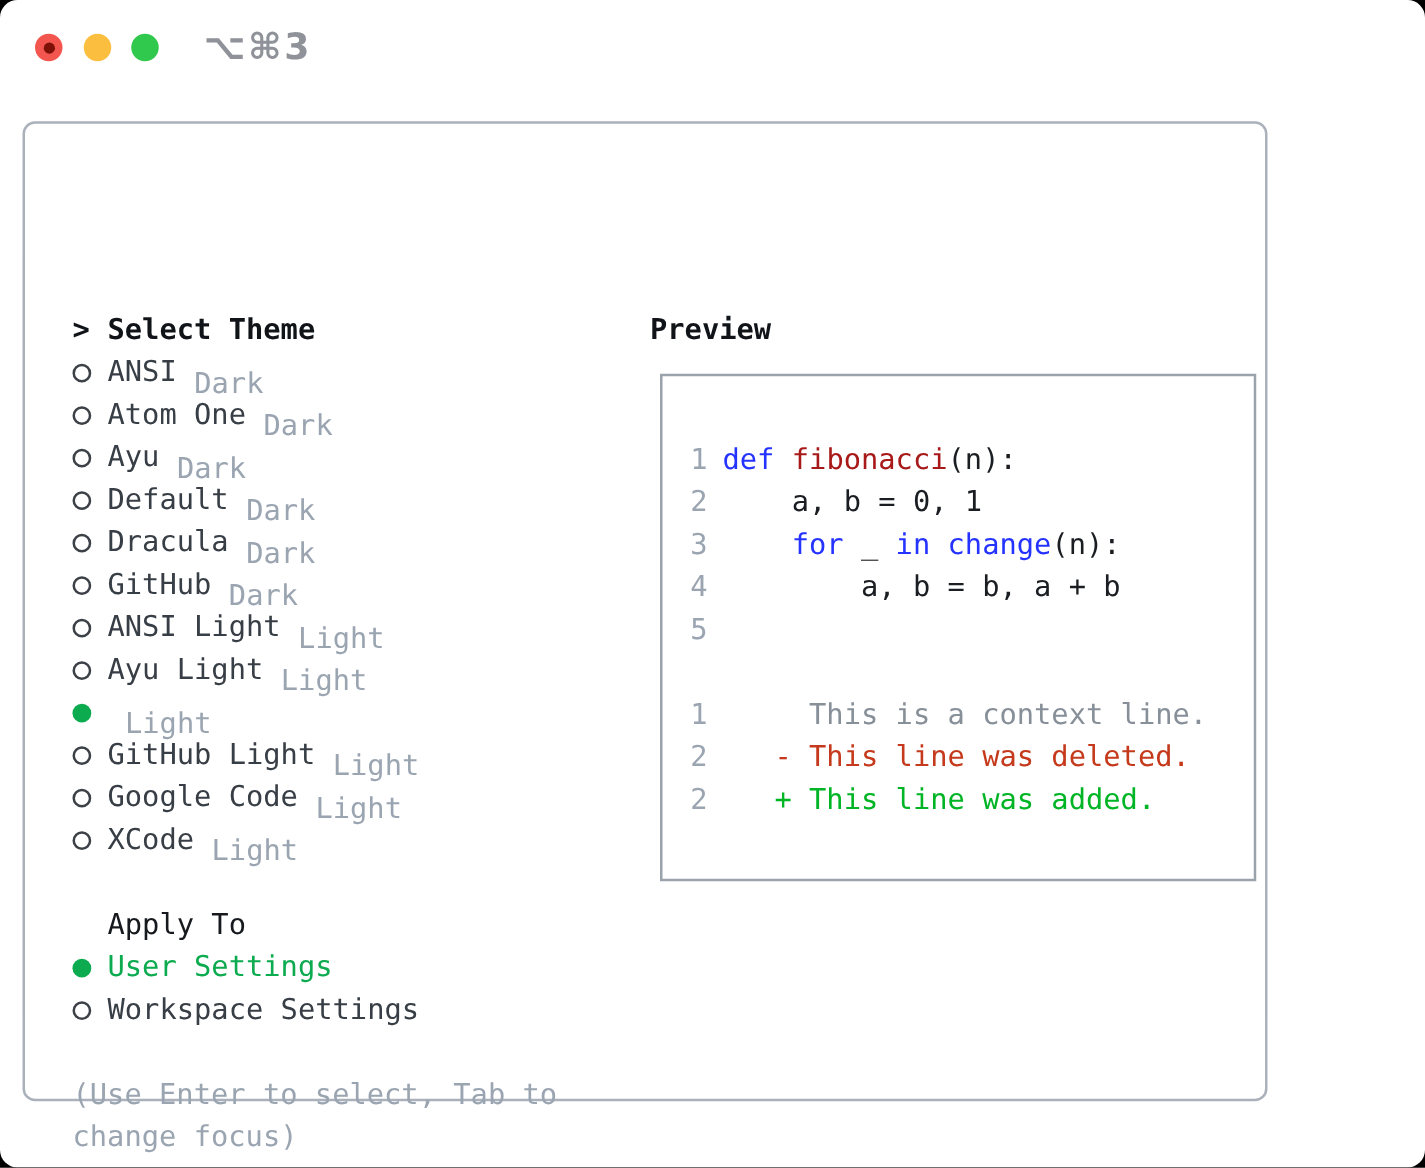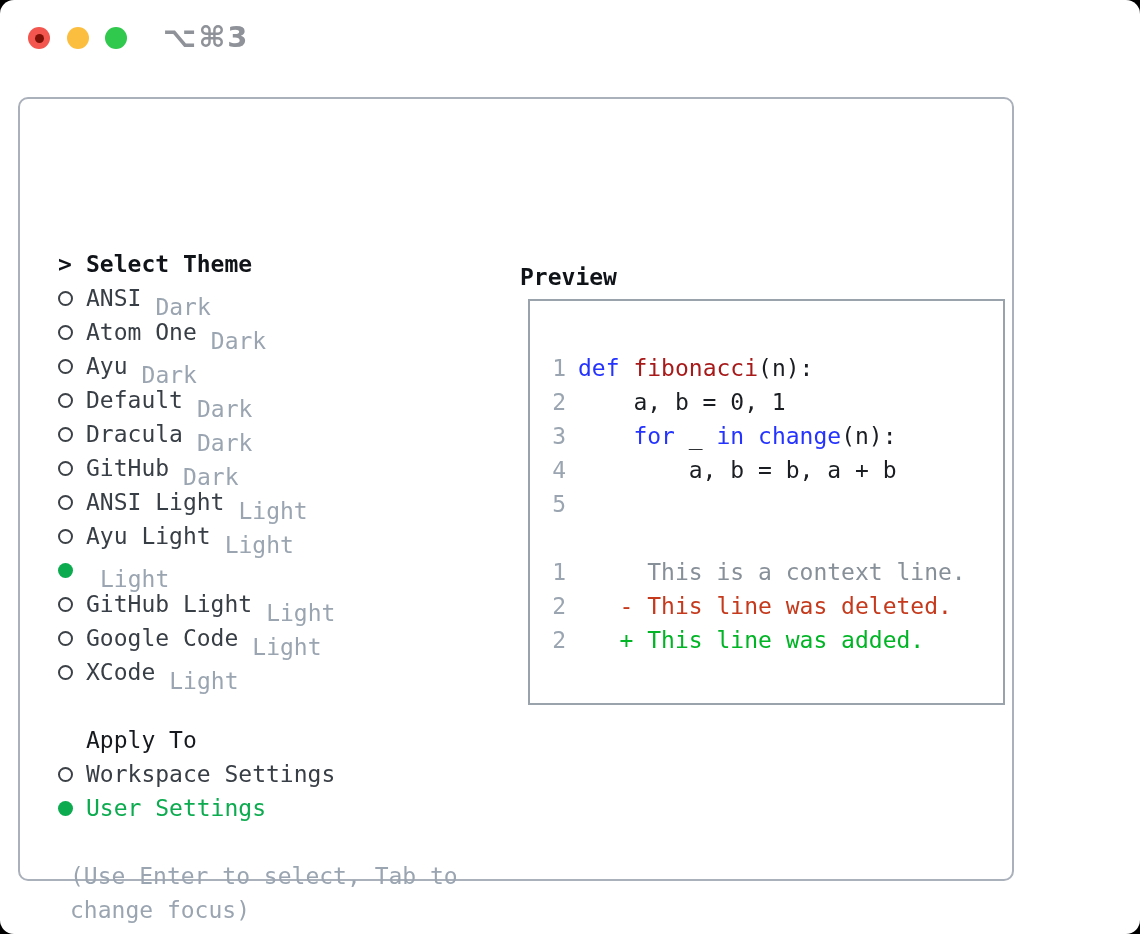--- a/index.html
+++ b/index.html
@@ -25,23 +25,23 @@
   .left-col{position:absolute;left:38px;top:148px;}
   .marker{width:28px;flex:none;display:inline-flex;align-items:center;}
   .radio{width:15px;height:15px;border-radius:50%;box-sizing:border-box;border:2.5px solid #3c4147;}
   .radio.on{background:var(--selected_green);border:none;}
   .cursor{width:28px;flex:none;font-weight:bold;color:var(--heading_black);}
   .hd{font-weight:bold;color:var(--heading_black);}
   .subhd{color:#16191d;}
   .name{color:var(--text_dark);}
   .sel{color:var(--selected_green);}
   .variant{color:var(--muted_gray);margin-left:14px;margin-top:18px;}
-  .hint{color:var(--muted_gray);margin-left:12px;}
+  .hint{color:var(--muted_gray);}
   
-  .preview-title{position:absolute;left:500px;top:161px;text-align:right;}
+  .preview-title{position:absolute;left:500px;top:148px;text-align:right;}
   .pbox{position:absolute;left:508px;top:200px;width:477px;height:406px;
     border:2px solid #9aa2ac;box-sizing:border-box;padding:50px 0 0 20px;overflow:hidden;}
   .cline{height:34px;display:flex;align-items:center;font-size:23px;}
   .ln{width:16px;flex:none;text-align:right;margin-right:12px;color:var(--muted_gray);}
   .code{white-space:pre;color:#1a1d21;}
   .kw{color:var(--keyword_blue);}
   .fn{color:var(--function_red);}
   .ctx{color:var(--context_gray);}
   .del{color:var(--diff_deleted_red);}
   .add{color:var(--diff_added_green);}
@@ -80,22 +80,22 @@
           <div class="line"><span class="marker"><span class="radio"></span></span><span class="name">XCode</span><span class="variant">Light</span></div>
         </div>
 
       <div class="line"></div>
 
       <div class="line">
         <span class="marker"></span><span class="subhd">Apply To</span>
       </div>
 
       <div id="apply-list">
+          <div class="line"><span class="marker"><span class="radio on"></span></span><span class="sel">User Settings</span></div>
           <div class="line"><span class="marker"><span class="radio"></span></span><span class="name">Workspace Settings</span></div>
-          <div class="line"><span class="marker"><span class="radio on"></span></span><span class="sel">User Settings</span></div>
         </div>
 
       <div class="line"></div>
 
       <div class="line hint">(Use Enter to select, Tab to</div>
       <div class="line hint">change focus)</div>
     </div>
 
     <div class="line preview-title">
       <span class="hd">Preview</span>

